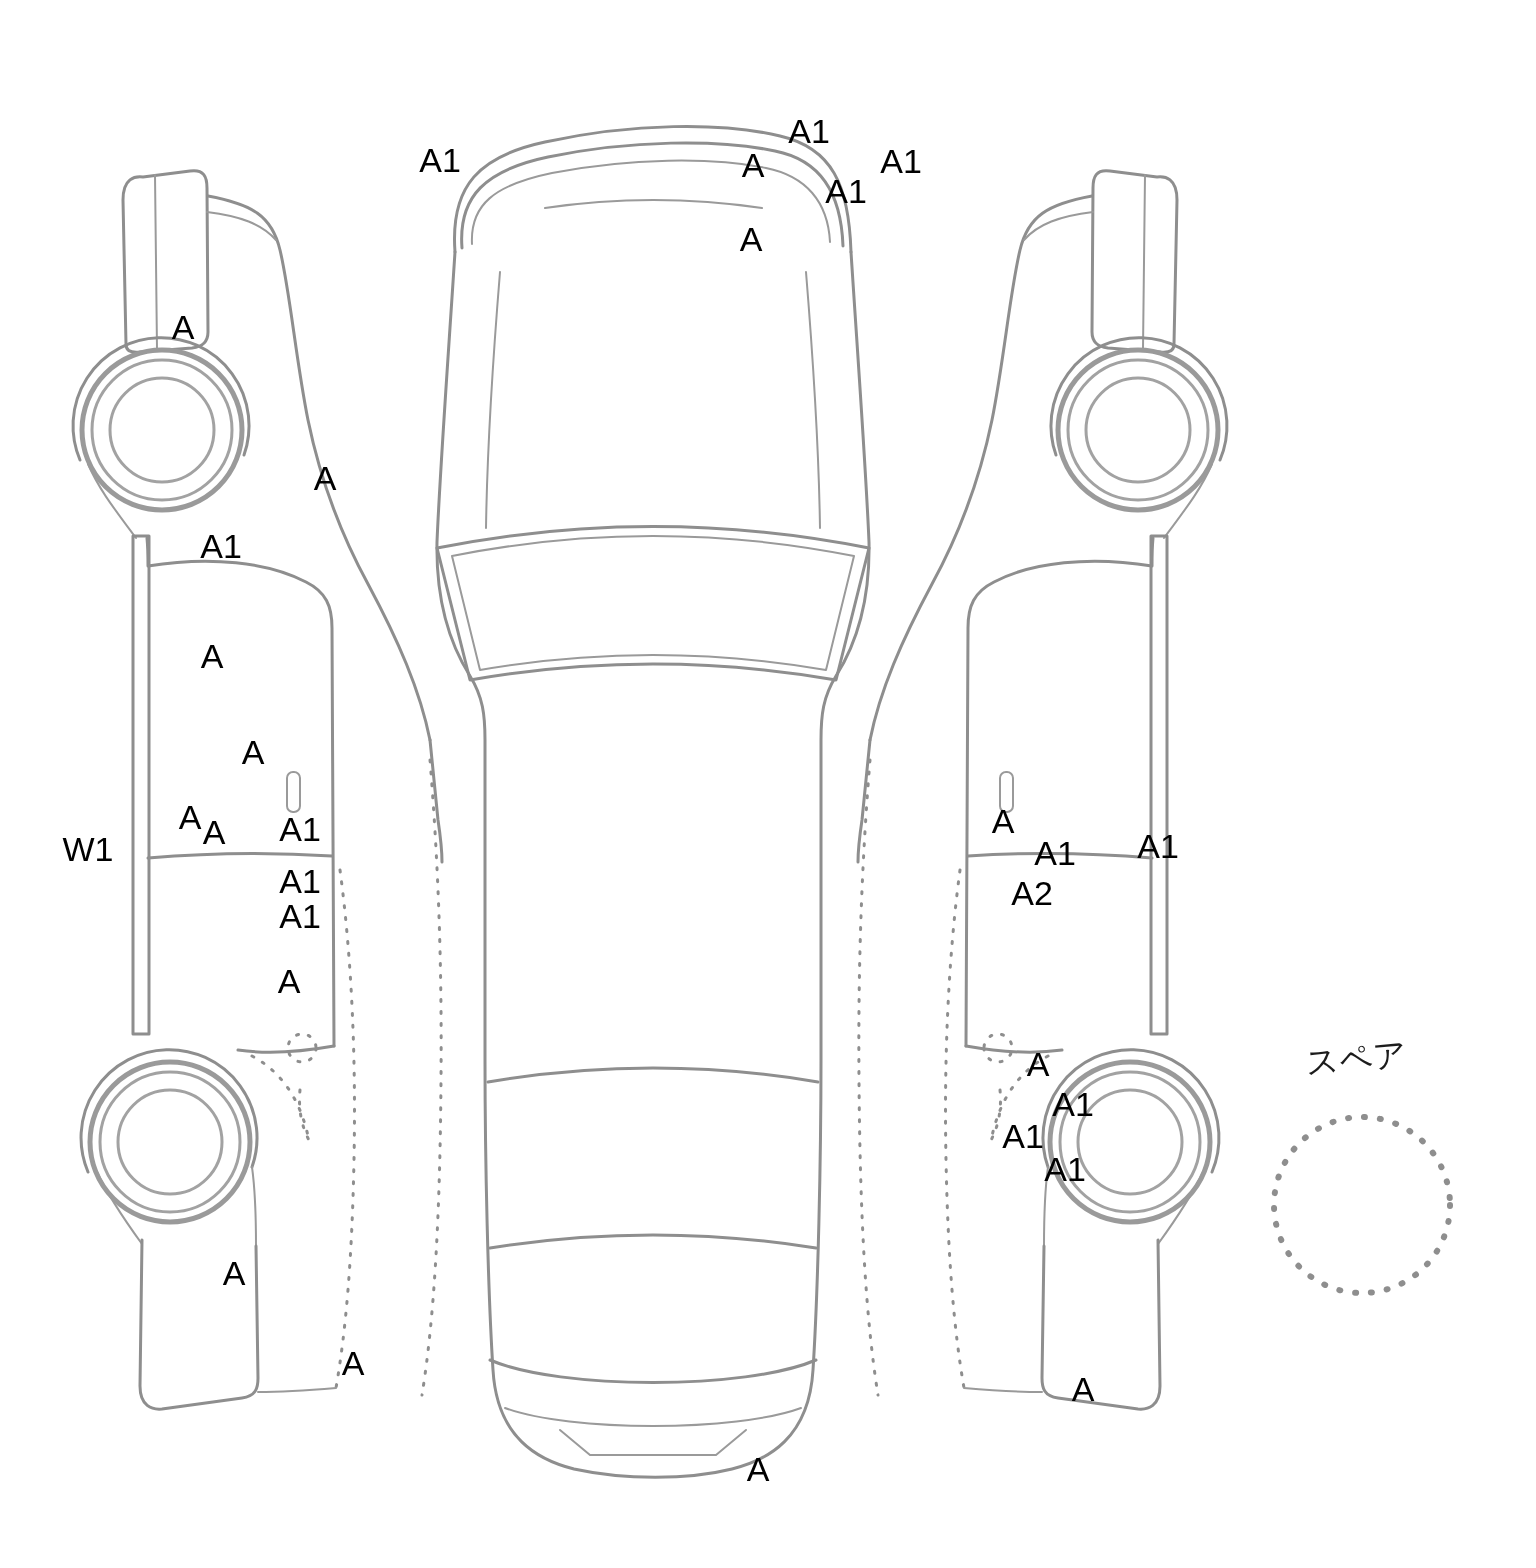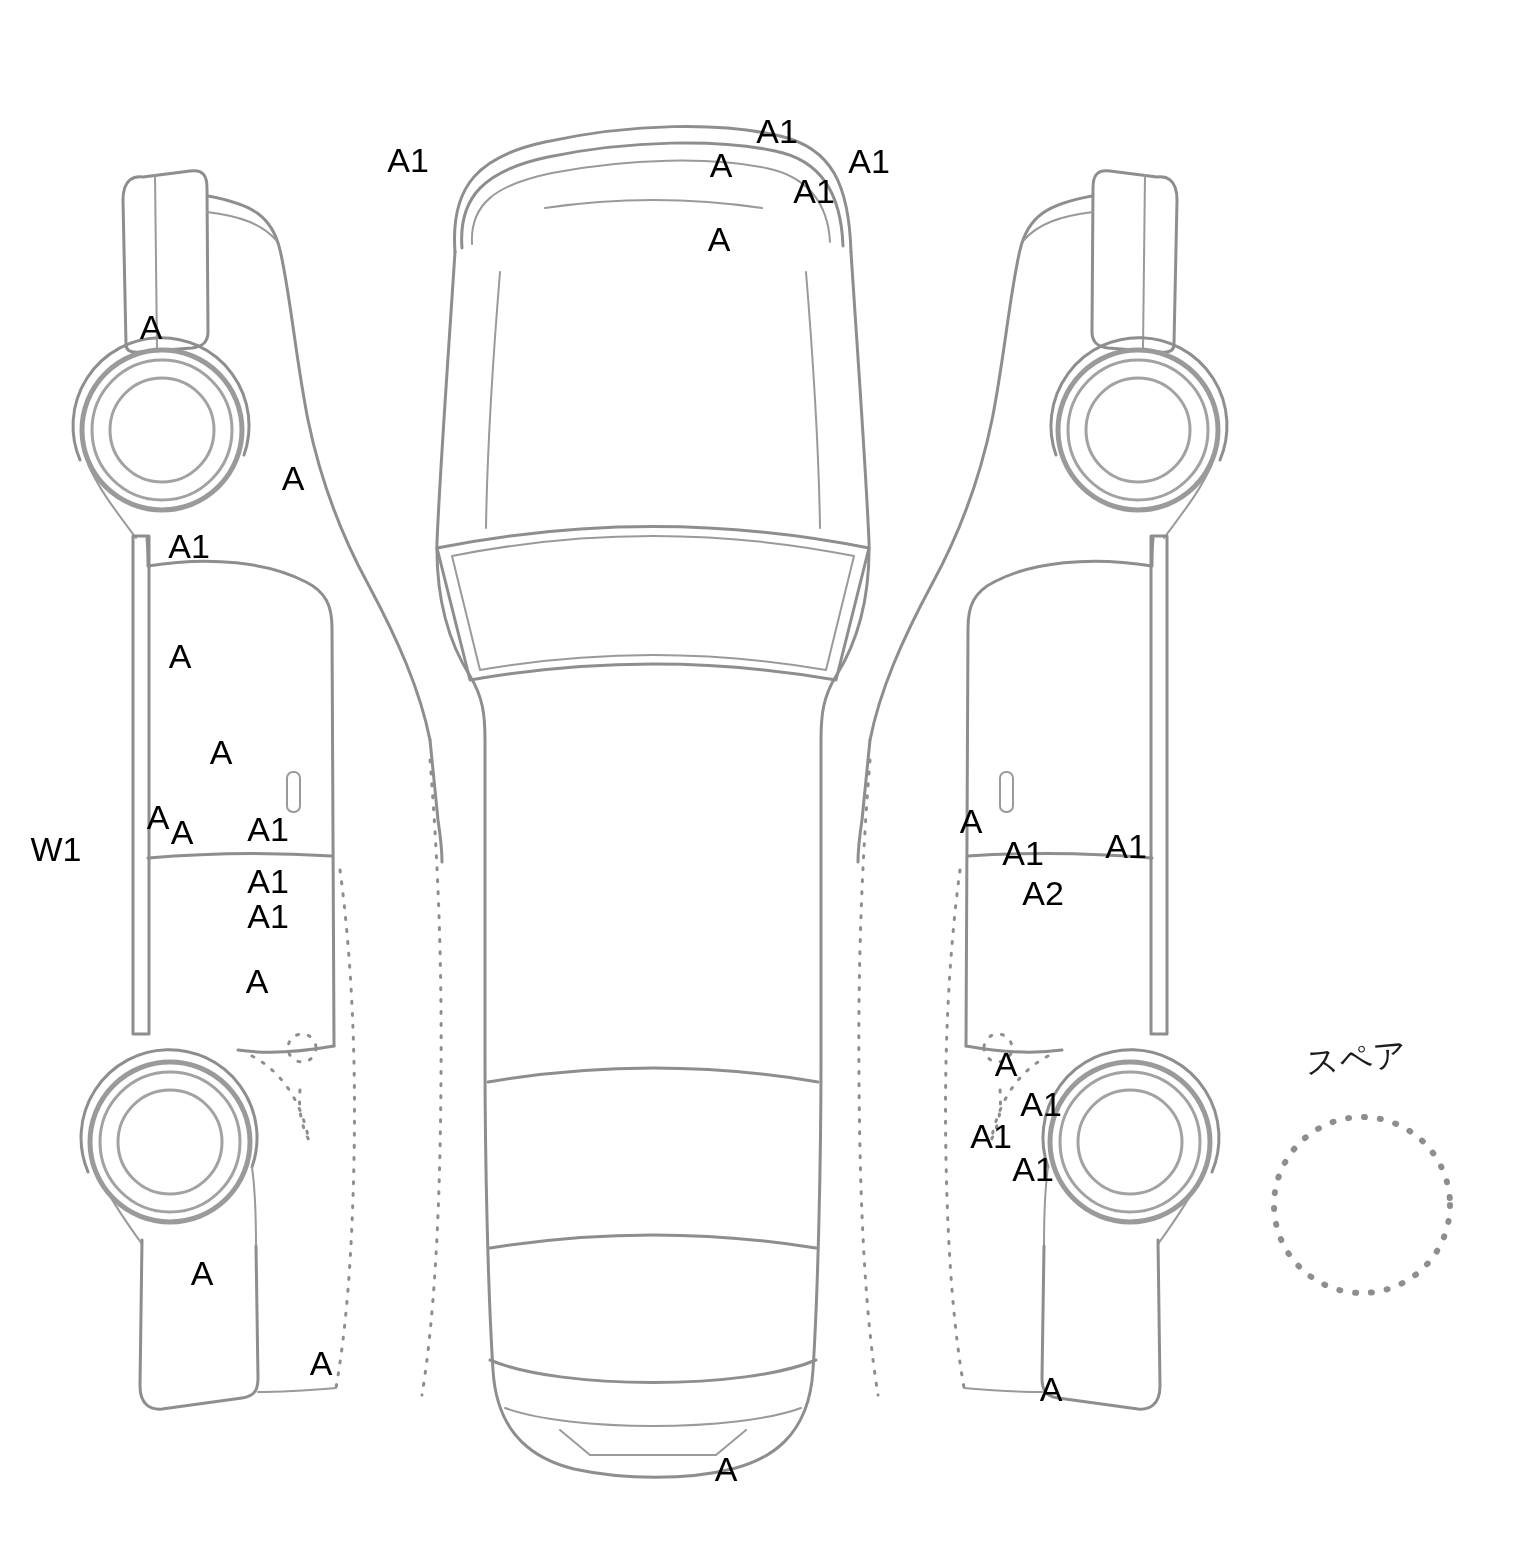--- a/index.html
+++ b/index.html
@@ -54,20 +54,21 @@
   .dotted-heavy {
     fill: none;
     stroke: #8e8e8e;
     stroke-width: 6;
     stroke-linecap: round;
     stroke-dasharray: 1 15;
   }
   .markers-layer {
     position: absolute;
     inset: 0;
+    margin-left: 32px;
   }
   .marker {
     position: absolute;
     transform: translate(-50%, -50%);
     font-family: "Liberation Sans", sans-serif;
     font-size: 34px;
     font-weight: 500;
     color: #000000;
     white-space: nowrap;
     line-height: 1;
@@ -198,21 +199,21 @@
       <span class="marker" style="left: 268px; top: 829px;">A1</span>
       <span class="marker" style="left: 268px; top: 881px;">A1</span>
       <span class="marker" style="left: 268px; top: 916px;">A1</span>
       <span class="marker" style="left: 257px; top: 981px;">A</span>
       <span class="marker" style="left: 202px; top: 1273px;">A</span>
       <span class="marker" style="left: 321px; top: 1363px;">A</span>
       <span class="marker" style="left: 726px; top: 1469px;">A</span>
       <span class="marker" style="left: 971px; top: 821px;">A</span>
       <span class="marker" style="left: 1023px; top: 853px;">A1</span>
       <span class="marker" style="left: 1126px; top: 846px;">A1</span>
-      <span class="marker" style="left: 1043px; top: 893px;">A2</span>
+      <span class="marker" style="left: 1000px; top: 893px;">A2</span>
       <span class="marker" style="left: 1006px; top: 1064px;">A</span>
       <span class="marker" style="left: 1041px; top: 1104px;">A1</span>
       <span class="marker" style="left: 991px; top: 1136px;">A1</span>
       <span class="marker" style="left: 1033px; top: 1169px;">A1</span>
       <span class="marker" style="left: 1051px; top: 1389px;">A</span>
     </div>
 
 </div>
 
 </body></html>

